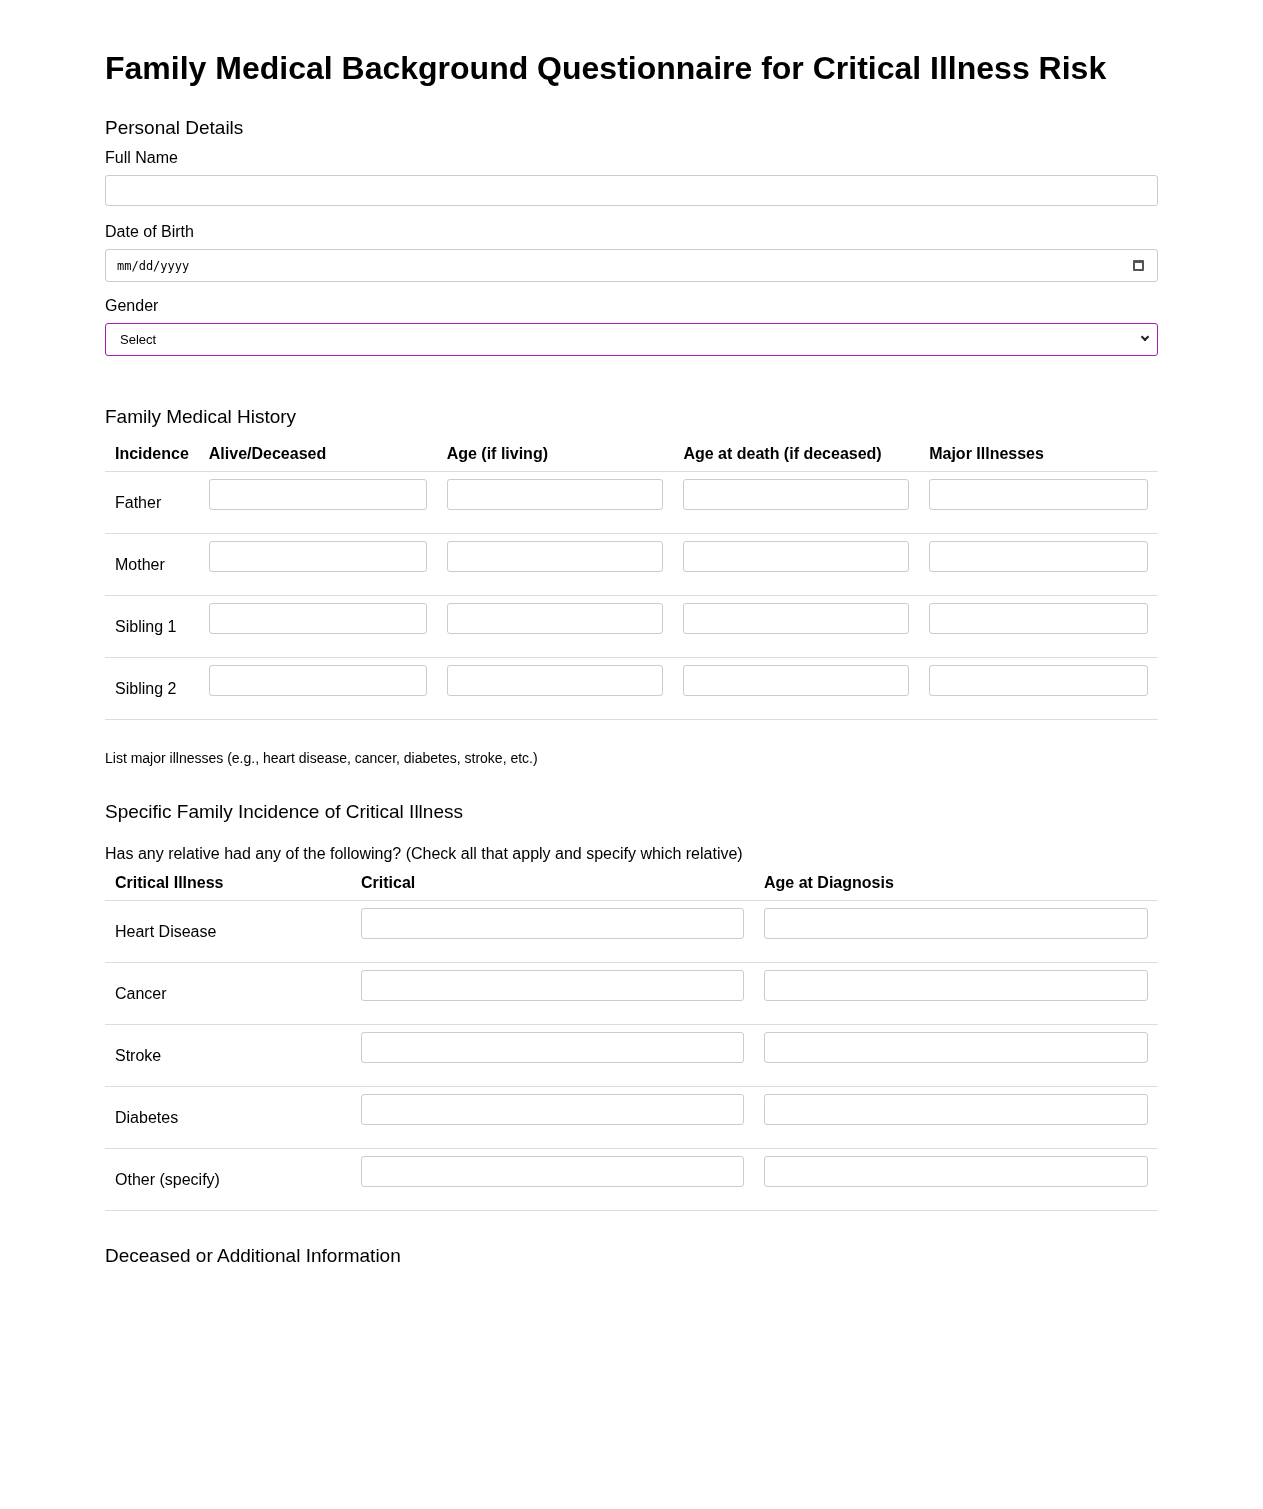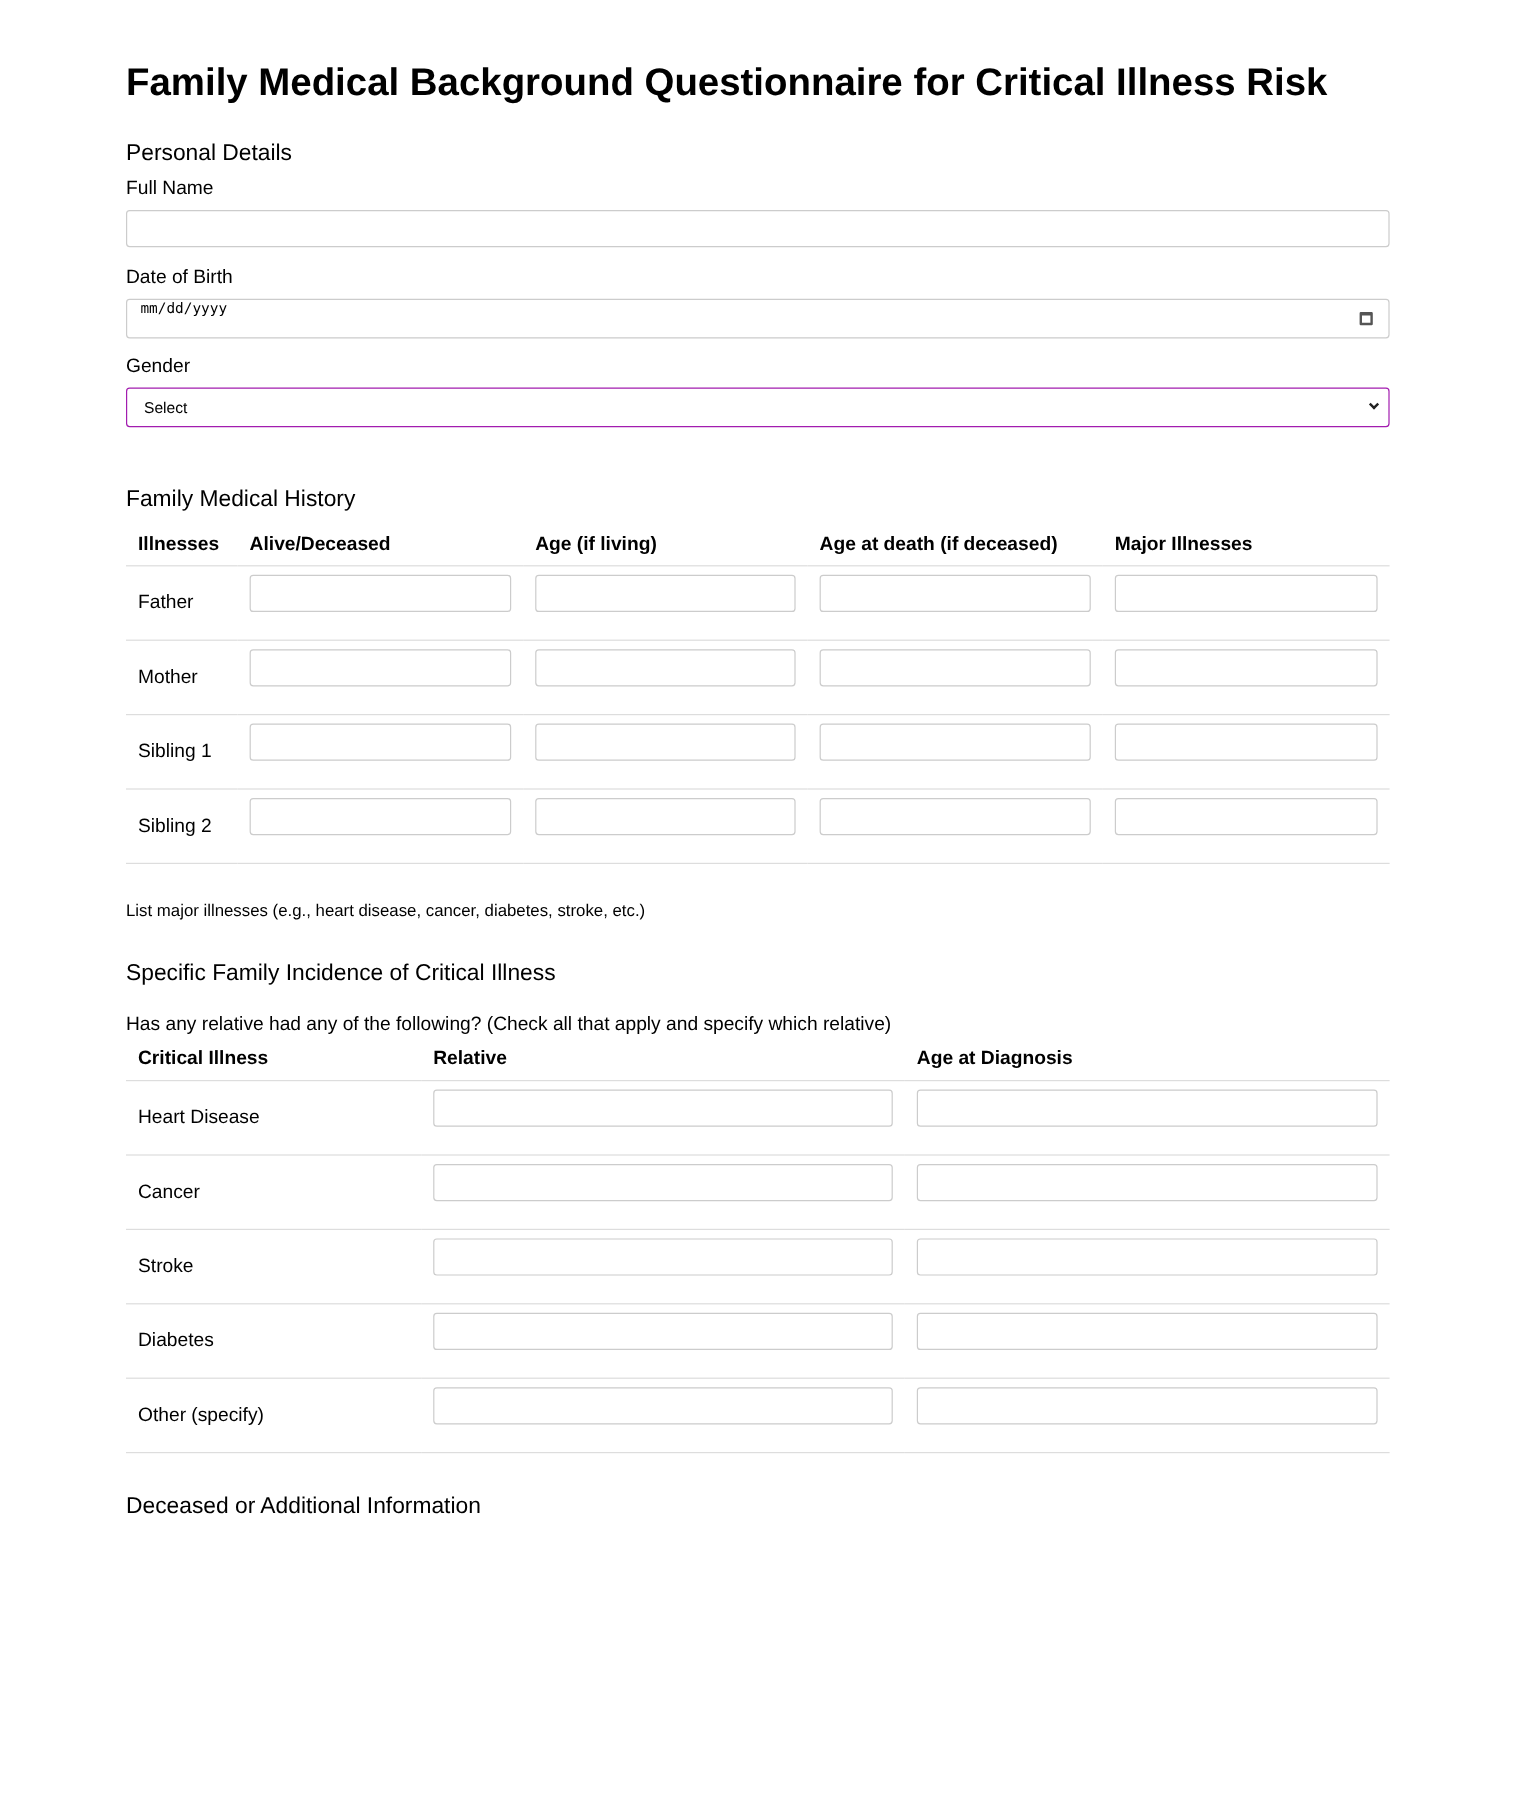--- a/index.html
+++ b/index.html
@@ -49,20 +49,21 @@
       font-family: "Liberation Sans", sans-serif;
       font-size: 14px;
     }
     .date-wrap {
       position: relative;
       width: 100%;
       height: 33px;
       border: 1px solid #cccccc;
       border-radius: 3px;
       display: flex;
+      align-items: center;
       padding: 0 11px;
     }
     .date-placeholder {
       font-family: "DejaVu Sans Mono", monospace;
       font-size: 12px;
       color: #000;
       letter-spacing: 0px;
     }
     .calendar-icon {
       position: absolute;
@@ -167,21 +168,21 @@
     <table>
       <colgroup>
         <col style="width:93px">
         <col style="width:238px">
         <col style="width:237px">
         <col style="width:246px">
         <col style="width:239px">
       </colgroup>
       <thead>
         <tr>
-          <th>Illnesses</th>
+          <th>Incidence</th>
           <th>Alive/Deceased</th>
           <th>Age (if living)</th>
           <th>Age at death (if deceased)</th>
           <th>Major Illnesses</th>
         </tr>
       </thead>
       <tbody>
         <tr>
           <td class="rel-label">Father</td>
           <td>
@@ -252,21 +253,21 @@
     <div class="intro">Has any relative had any of the following? (Check all that apply and specify which relative)</div>
     <table>
       <colgroup>
         <col style="width:246px">
         <col style="width:403px">
         <col style="width:404px">
       </colgroup>
       <thead>
         <tr>
           <th>Critical Illness</th>
-          <th>Relative</th>
+          <th>Critical</th>
           <th>Age at Diagnosis</th>
         </tr>
       </thead>
       <tbody>
         <tr>
           <td class="rel-label">Heart Disease</td>
           <td>
               <input class="text-input" type="text" value="" style="">
             </td>
           <td>

